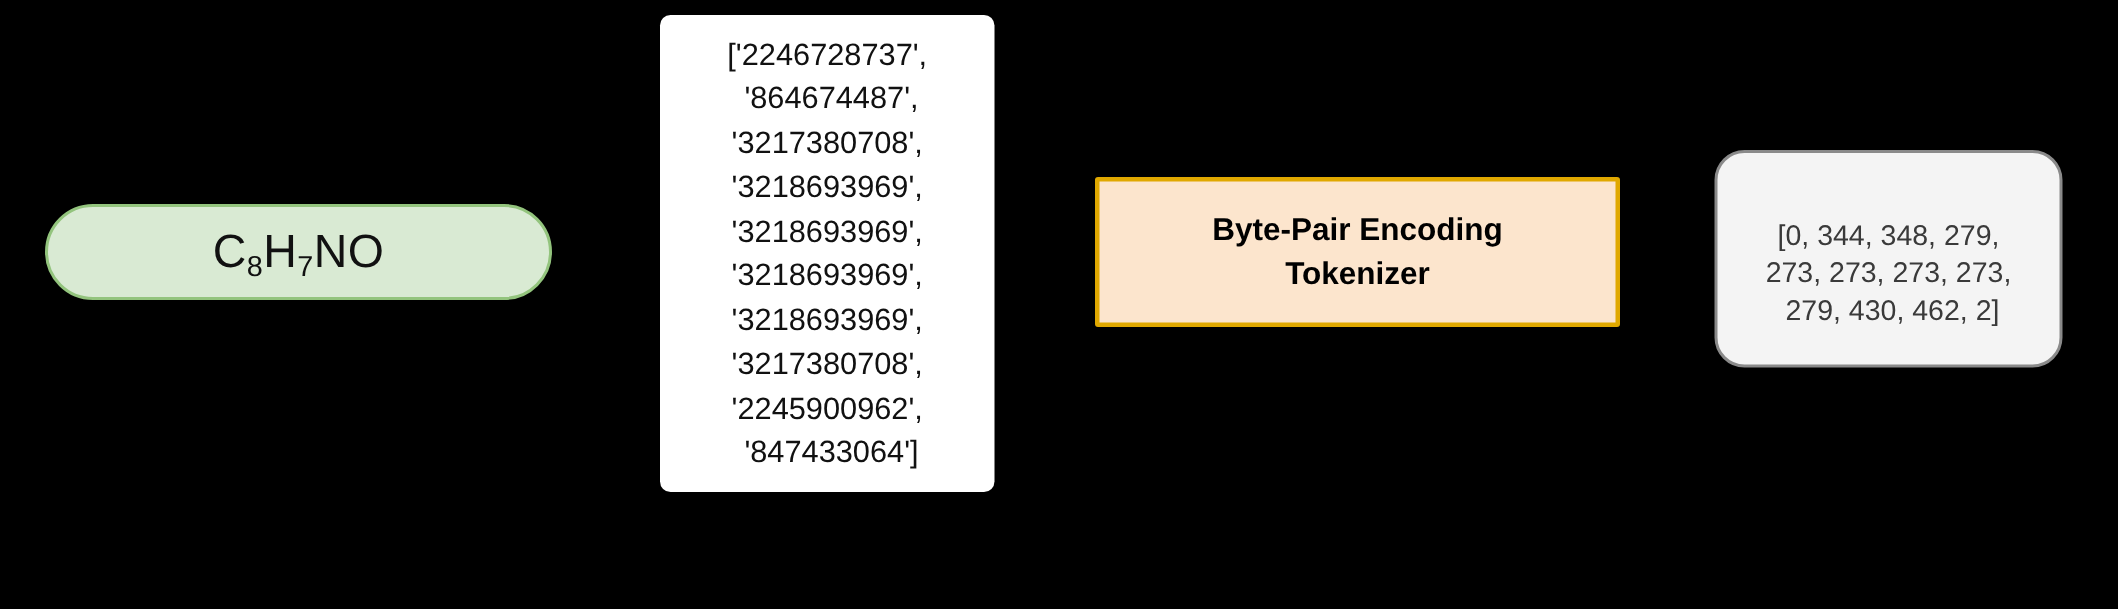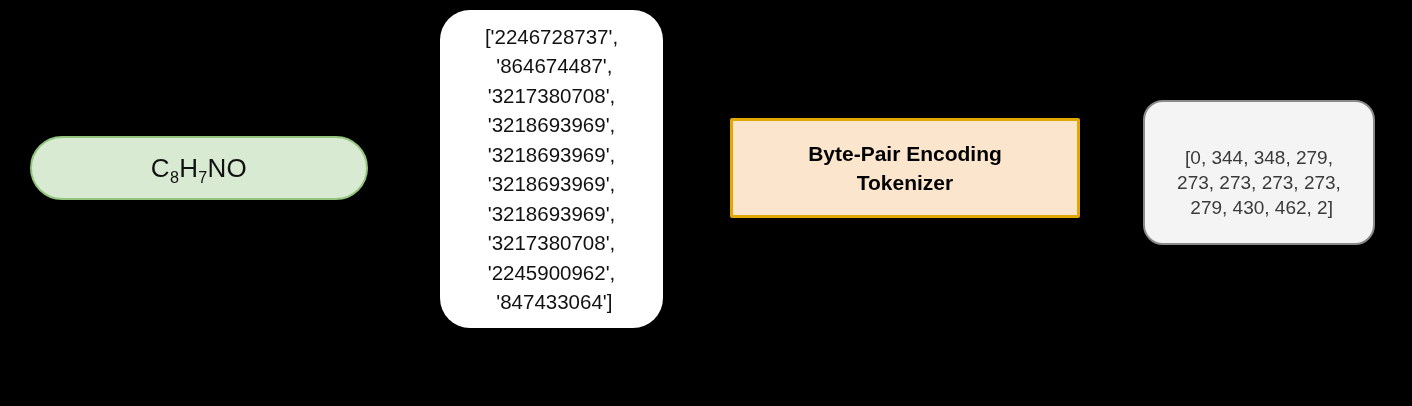--- a/index.html
+++ b/index.html
@@ -25,21 +25,21 @@
     height: 64px;
     background: #d9ead3;
     border: 2px solid #93c47d;
     border-radius: 32px;
     box-sizing: border-box;
     display: flex;
     align-items: center;
     justify-content: center;
   }
   #molecule-formula {
-    font-size: 26px;
+    font-size: 31px;
     color: #111111;
     letter-spacing: 0.3px;
     white-space: nowrap;
     font-family: "Liberation Sans", sans-serif;
   }
   #molecule-formula sub {
     font-size: 0.62em;
     vertical-align: baseline;
     position: relative;
     top: 6px;
@@ -47,21 +47,21 @@
 
   
   #fingerprint-box {
     position: absolute;
     left: 440px;
     top: 10px;
     width: 223px;
     height: 318px;
     background: #ffffff;
     border: none;
-    border-radius: 30px;
+    border-radius: 7px;
     box-sizing: border-box;
     display: flex;
     align-items: center;
     justify-content: center;
   }
   #fingerprint-list {
     font-size: 20.5px;
     line-height: 29.5px;
     color: #111111;
     text-align: center;

